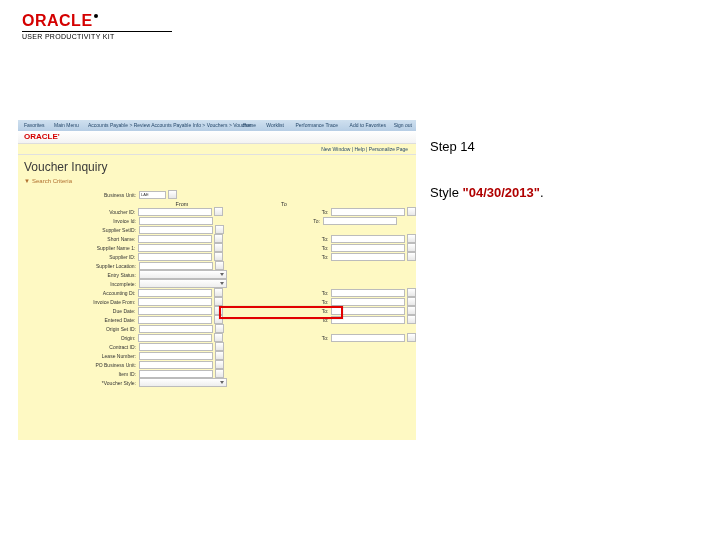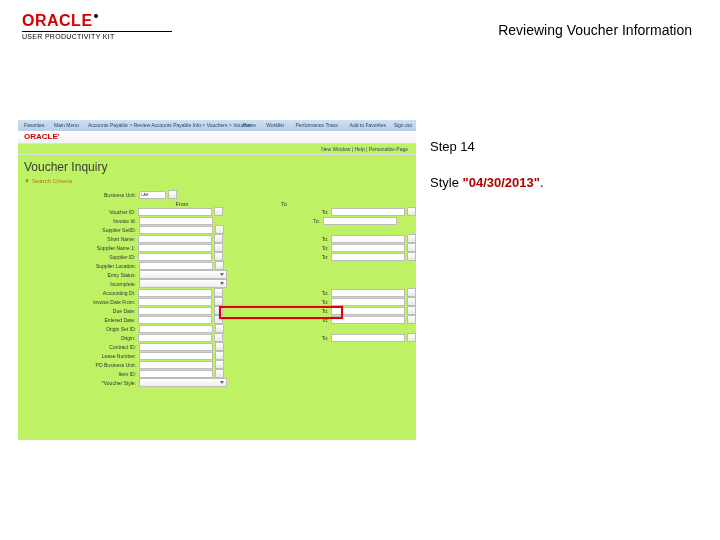--- a/index.html
+++ b/index.html
@@ -6,25 +6,25 @@
   .page{position:relative;width:720px;height:388px}
   
   .logo{position:absolute;left:22px;top:12px}
   .logo-oracle{font-family:"Arial Black",Arial,sans-serif;font-weight:900;font-size:16px;letter-spacing:.5px;color:#d40000}
   .logo-dot{display:inline-block;width:4px;height:4px;border-radius:50%;background:#000;vertical-align:top;margin-left:1px;margin-top:2px}
   .logo-hr{border:none;border-top:1px solid #000;margin:1px 0 1px 0;width:150px}
   .logo-sub{font-size:7px;letter-spacing:.3px;color:#000}
   .doc-title{position:absolute;right:28px;top:22px;font-size:14px}
   
   .inst{position:absolute;left:430px;top:138px;width:260px;font-size:13px;line-height:1.35}
-  .inst .step{margin-bottom:18px}
+  .inst .step{margin-bottom:28px}
   .inst .quote{color:#b00000;font-weight:bold}
   .inst .bold{font-weight:bold}
   
-  .shot{position:absolute;left:18px;top:120px;width:398px;height:320px;background:#bef264;font-size:5.5px;color:#333}
+  .shot{position:absolute;left:18px;top:120px;width:398px;height:320px;background:#fef9c3;font-size:5.5px;color:#333}
   .shot .topbar{height:11px;background:linear-gradient(#cfe0ef,#b7cee5);position:relative}
   .shot .topbar span{position:absolute;top:2px;font-size:5px;color:#26486a}
   .shot .brandrow{height:12px;background:linear-gradient(#fff,#f3f3f3);border-bottom:1px solid #ddd;position:relative}
   .shot .brand{position:absolute;left:6px;top:1px;font-family:"Arial Black",Arial;font-weight:900;font-size:8px;color:#d40000}
   .shot .meta{height:10px;border-bottom:1px solid #e0e0e0;text-align:right;padding-right:8px;color:#26486a;font-size:5px;line-height:10px}
   .shot .pgtitle{padding:5px 6px 2px;color:#3a3a3a;font-size:12px}
   .shot .crit{padding:2px 6px;color:#b07030;font-size:6px}
   .shot .crit .tri{color:#b07030;margin-right:2px}
   .form{position:relative;margin:4px 0 0 0}
   .frow{display:flex;align-items:center;height:9px}
@@ -44,21 +44,20 @@
 </head>
 <body>
 
 <div class="page">
 
   <div class="logo">
     <div><span class="logo-oracle">ORACLE</span><span class="logo-dot"></span></div>
     <hr class="logo-hr">
     <div class="logo-sub">USER PRODUCTIVITY KIT</div>
   </div>
-  <div class="doc-title">Reviewing Voucher Information</div>
 
   <div class="inst">
     <div class="step">Step 14</div>
     <div>
       <span>Style </span><span class="quote">"04/30/2013"</span><span>.</span>
     </div>
   </div>
 
   <div class="shot">
     <div class="topbar">

